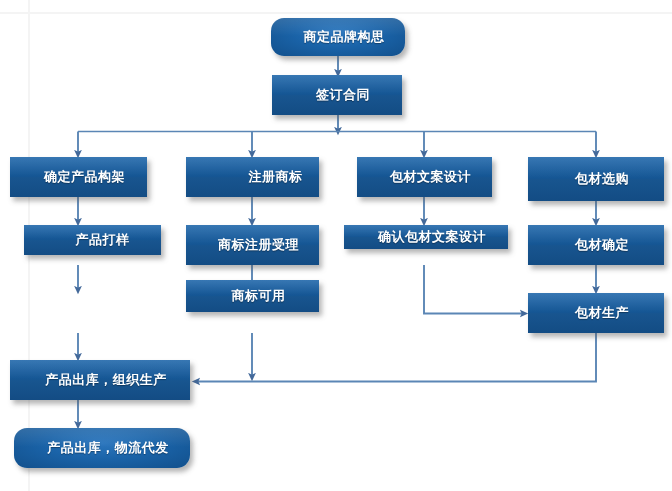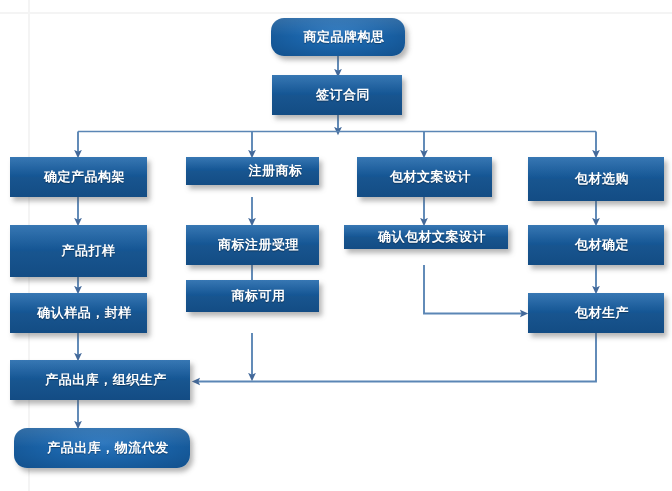--- a/index.html
+++ b/index.html
@@ -120,59 +120,55 @@
   <div class="node" style="left:272px; top:75px; width:130px; height:40px;text-align:right;">
     <span class="gloss"></span>
     <span class="label">签订合同</span>
   </div>
 
   <div class="node" style="left:10px; top:157px; width:137px; height:40px;">
     <span class="gloss"></span>
     <span class="label">确定产品构架</span>
   </div>
 
-  <div class="node" style="left:186px; top:157px; width:133px; height:28px;padding-left:34px;">
+  <div class="node" style="left:186px; top:157px; width:133px; height:40px;padding-left:34px;">
     <span class="gloss"></span>
     <span class="label">注册商标</span>
   </div>
 
   <div class="node" style="left:357px; top:157px; width:135px; height:40px;">
     <span class="gloss"></span>
     <span class="label">包材文案设计</span>
   </div>
 
   <div class="node" style="left:528px; top:157px; width:136px; height:44px;">
     <span class="gloss"></span>
     <span class="label">包材选购</span>
   </div>
 
-  <div class="node" style="left:10px; top:225px; width:137px; height:52px;padding-left:8px;">
+  <div class="node" style="left:24px; top:225px; width:137px; height:30px;padding-left:8px;">
     <span class="gloss"></span>
     <span class="label">产品打样</span>
   </div>
 
   <div class="node" style="left:186px; top:225px; width:133px; height:40px;">
     <span class="gloss"></span>
     <span class="label">商标注册受理</span>
   </div>
 
   <div class="node" style="left:344px; top:225px; width:164px; height:24px;font-family:Liberation Serif, serif;">
     <span class="gloss"></span>
     <span class="label">确认包材文案设计</span>
   </div>
 
   <div class="node" style="left:528px; top:225px; width:136px; height:40px;">
     <span class="gloss"></span>
     <span class="label">包材确定</span>
   </div>
 
-  <div class="node" style="left:10px; top:293px; width:137px; height:40px;">
-    <span class="gloss"></span>
-    <span class="label">确认样品，封样</span>
-  </div>
 
   <div class="node" style="left:186px; top:280px; width:133px; height:32px;">
     <span class="gloss"></span>
     <span class="label">商标可用</span>
   </div>
 
   <div class="node" style="left:528px; top:293px; width:136px; height:40px;">
     <span class="gloss"></span>
     <span class="label">包材生产</span>
   </div>

